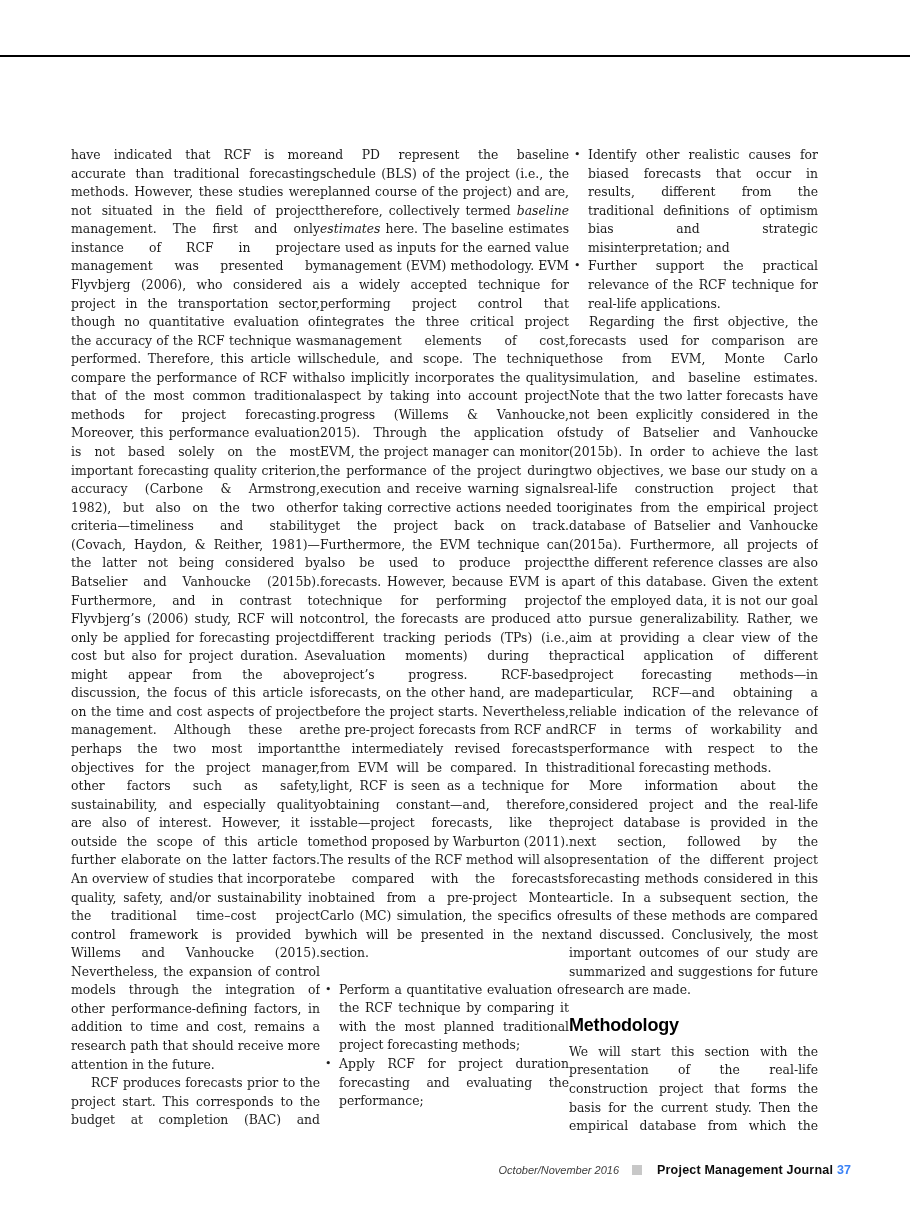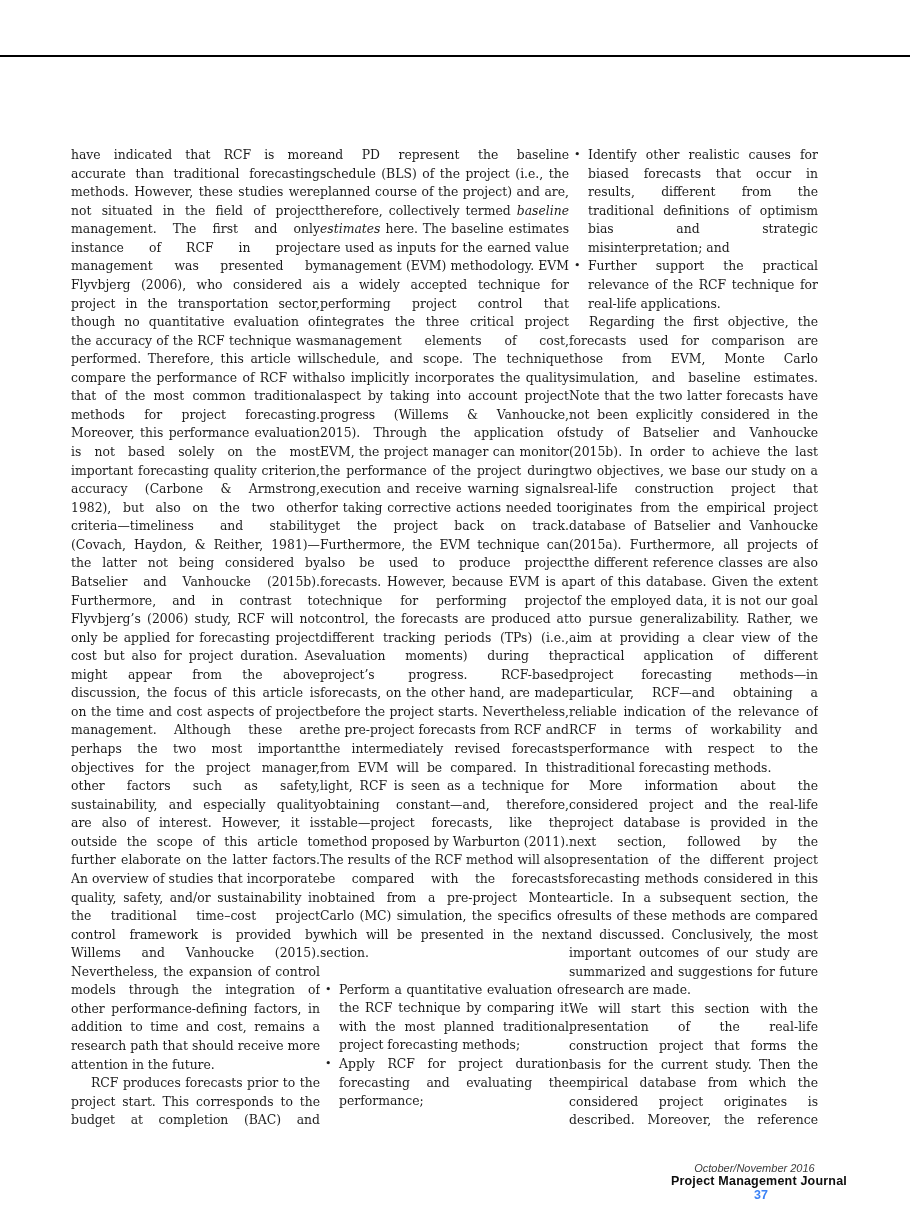--- a/index.html
+++ b/index.html
@@ -58,21 +58,20 @@
   }
   .footer {
     position: absolute;
     top: 1162px;
     right: 59px;
     height: 16px;
     display: flex;
     align-items: center;
     font-family: "Liberation Sans", sans-serif;
     white-space: nowrap;
-    flex-direction: column;
   }
   .footer-issue {
     font-style: italic;
     font-size: 11px;
     color: #3c3c3c;
     margin-right: 13px;
   }
   .footer-square {
     width: 10px; height: 10px;
     margin-right: 15px;
@@ -119,20 +118,21 @@
           <span class="marker">•</span>
           <span class="btext">Identify other realistic causes for biased forecasts that occur in results, different from the traditional definitions of optimism bias and strategic misinterpretation; and</span>
         </div>
         <div class="bullet-item">
           <span class="marker">•</span>
           <span class="btext">Further support the practical relevance of the RCF technique for real-life applications.</span>
         </div>
       </div>
       <p class="para indent after-list"><span>Regarding the first objective, the forecasts used for comparison are those from EVM, Monte Carlo simulation, and baseline estimates. Note that the two latter forecasts have not been explicitly considered in the study of Batselier and Vanhoucke (2015b). In order to achieve the last two objectives, we base our study on a real-life construction project that originates from the empirical project database of Batselier and Vanhoucke (2015a). Furthermore, all projects of the different reference classes are also part of this database. Given the extent of the employed data, it is not our goal to pursue generalizability. Rather, we aim at providing a clear view of the practical application of different project forecasting methods—in particular, RCF—and obtaining a reliable indication of the relevance of RCF in terms of workability and performance with respect to the traditional forecasting methods.</span></p>
       <p class="para indent"><span>More information about the considered project and the real-life project database is provided in the next section, followed by the presentation of the different project forecasting methods considered in this article. In a subsequent section, the results of these methods are compared and discussed. Conclusively, the most important outcomes of our study are summarized and suggestions for future research are made.</span></p>
+      <h2 class="section-heading">Methodology</h2>
       <p class="para"><span>We will start this section with the presentation of the real-life construction project that forms the basis for the current study. Then the empirical database from which the considered project originates is described. Moreover, the reference classes that are selected in this study all consist of projects that are part</span></p>
     </div>
 </div>
 
 <div class="footer">
   <span class="footer-issue">October/November 2016</span>
   <span class="footer-square" style="background: rgb(200, 200, 200);"></span>
   <span class="footer-journal">Project Management Journal</span>
   <span class="footer-page" style="color: #3b82f6;">37</span>
 </div>

